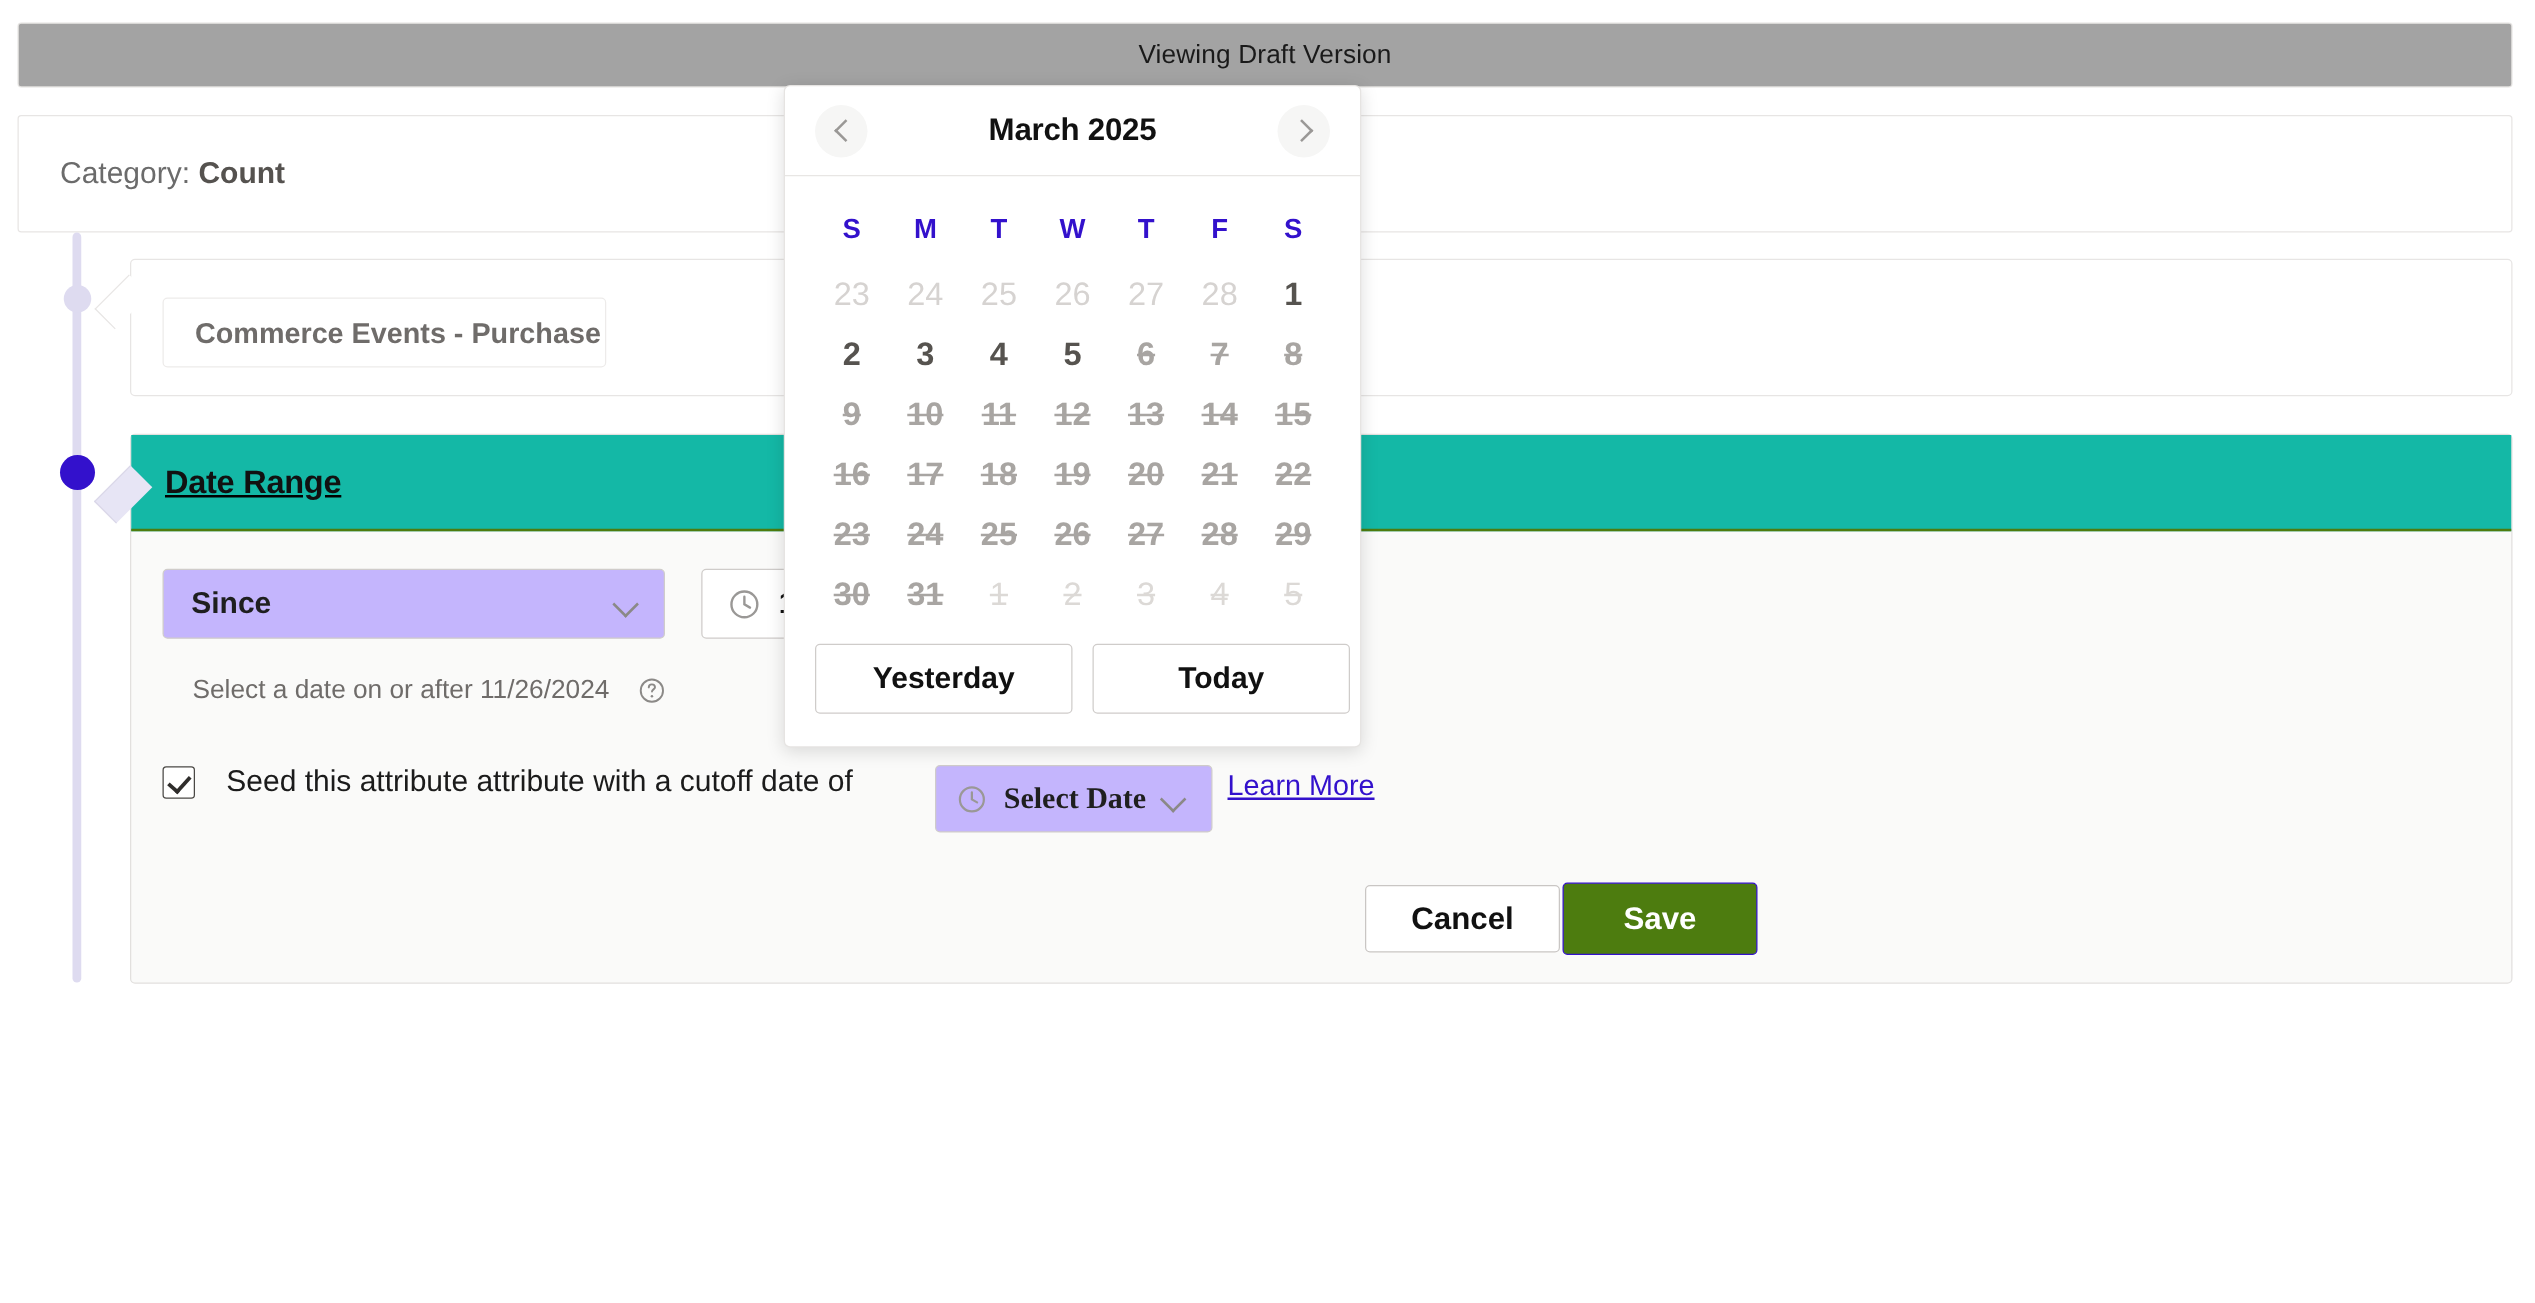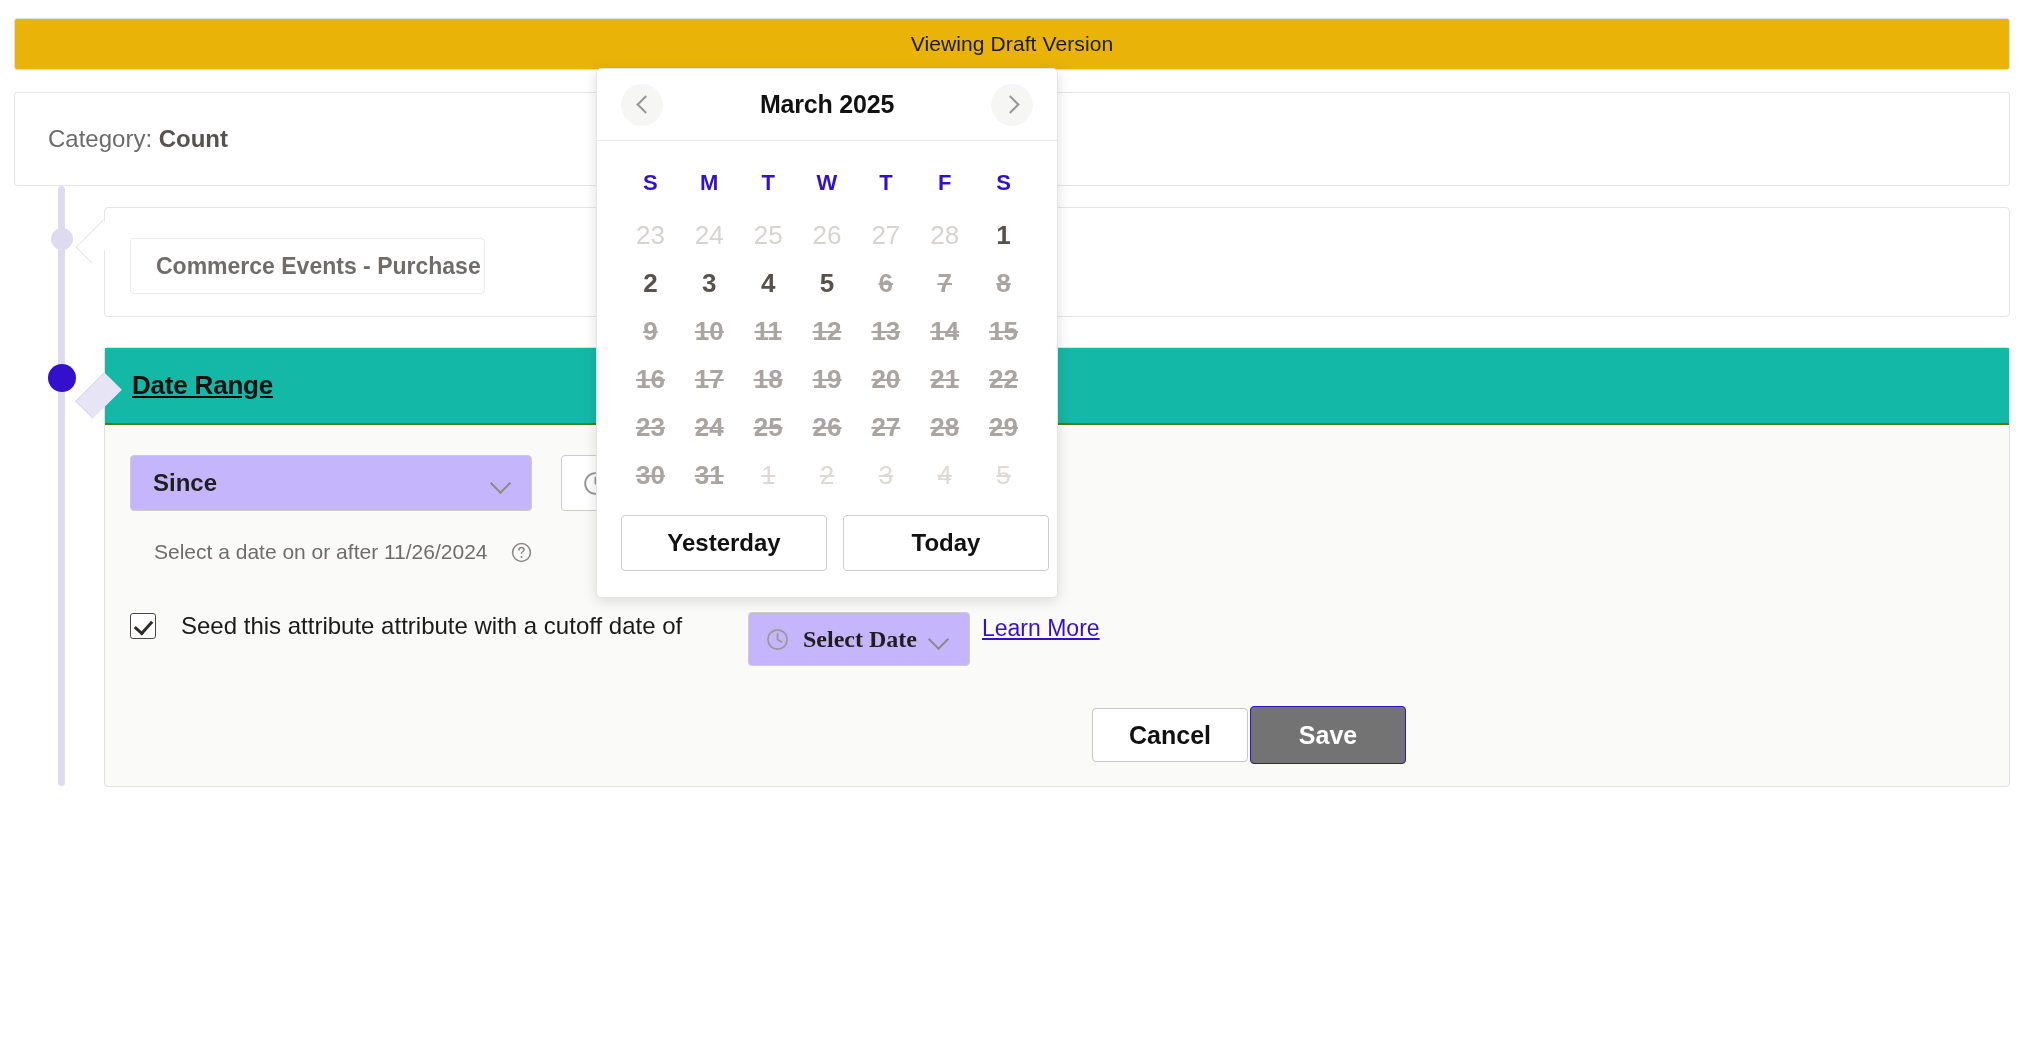--- a/index.html
+++ b/index.html
@@ -9,21 +9,21 @@
     font-family:"Liberation Sans", sans-serif;
     -webkit-font-smoothing:antialiased;
     overflow:hidden;
     position:relative;
   }
   .app{position:absolute;inset:0;}
 
   
   .topbar{
     position:absolute;left:14px;top:18px;width:1996px;height:52px;
-    background:#eab308;border:1px solid #E4E2E0;border-radius:3px;
+    background:#a3a3a3;border:1px solid #E4E2E0;border-radius:3px;
     display:flex;align-items:center;justify-content:center;
     box-sizing:border-box;
   }
   .topbar-title{font-size:21px;color:#1a1a1a;font-weight:400;letter-spacing:.1px;}
 
   
   .category-card{
     position:absolute;left:14px;top:92px;width:1996px;height:94px;
     background:#ffffff;border:1px solid #E7E5E4;border-radius:3px;
     display:flex;align-items:center;box-sizing:border-box;
@@ -127,25 +127,25 @@
     position:absolute;left:982px;top:615px;font-size:23px;color:#3311CC;
     text-decoration:underline;font-weight:400;cursor:pointer;
   }
 
   
   .btn{
     position:absolute;border-radius:4px;display:flex;align-items:center;justify-content:center;
     font-size:25px;font-weight:700;box-sizing:border-box;cursor:pointer;
   }
   #cancel-btn{left:1092px;top:708px;width:156px;height:54px;background:#fff;border:1px solid #C9C6C4;color:#111;}
-  #save-btn{left:1250px;top:706px;width:156px;height:58px;background:#737373;border:1px solid #3311CC;color:#fff;}
+  #save-btn{left:1250px;top:706px;width:156px;height:58px;background:#4d7c0f;border:1px solid #3311CC;color:#fff;}
 
   
   .cal{
-    position:absolute;left:596px;top:68px;width:462px;height:530px;
+    position:absolute;left:627px;top:68px;width:462px;height:530px;
     background:#ffffff;border:1px solid #E6E4E2;border-radius:5px;
     box-shadow:0 3px 14px rgba(0,0,0,.13);box-sizing:border-box;overflow:hidden;
   }
   .cal-head{
     height:72px;border-bottom:1px solid #E8E6E4;
     display:flex;align-items:center;justify-content:space-between;padding:0 24px;box-sizing:border-box;
   }
   .nav-btn{
     width:42px;height:42px;border-radius:50%;background:#F6F6F5;border:none;
     display:flex;align-items:center;justify-content:center;cursor:pointer;flex:none;

